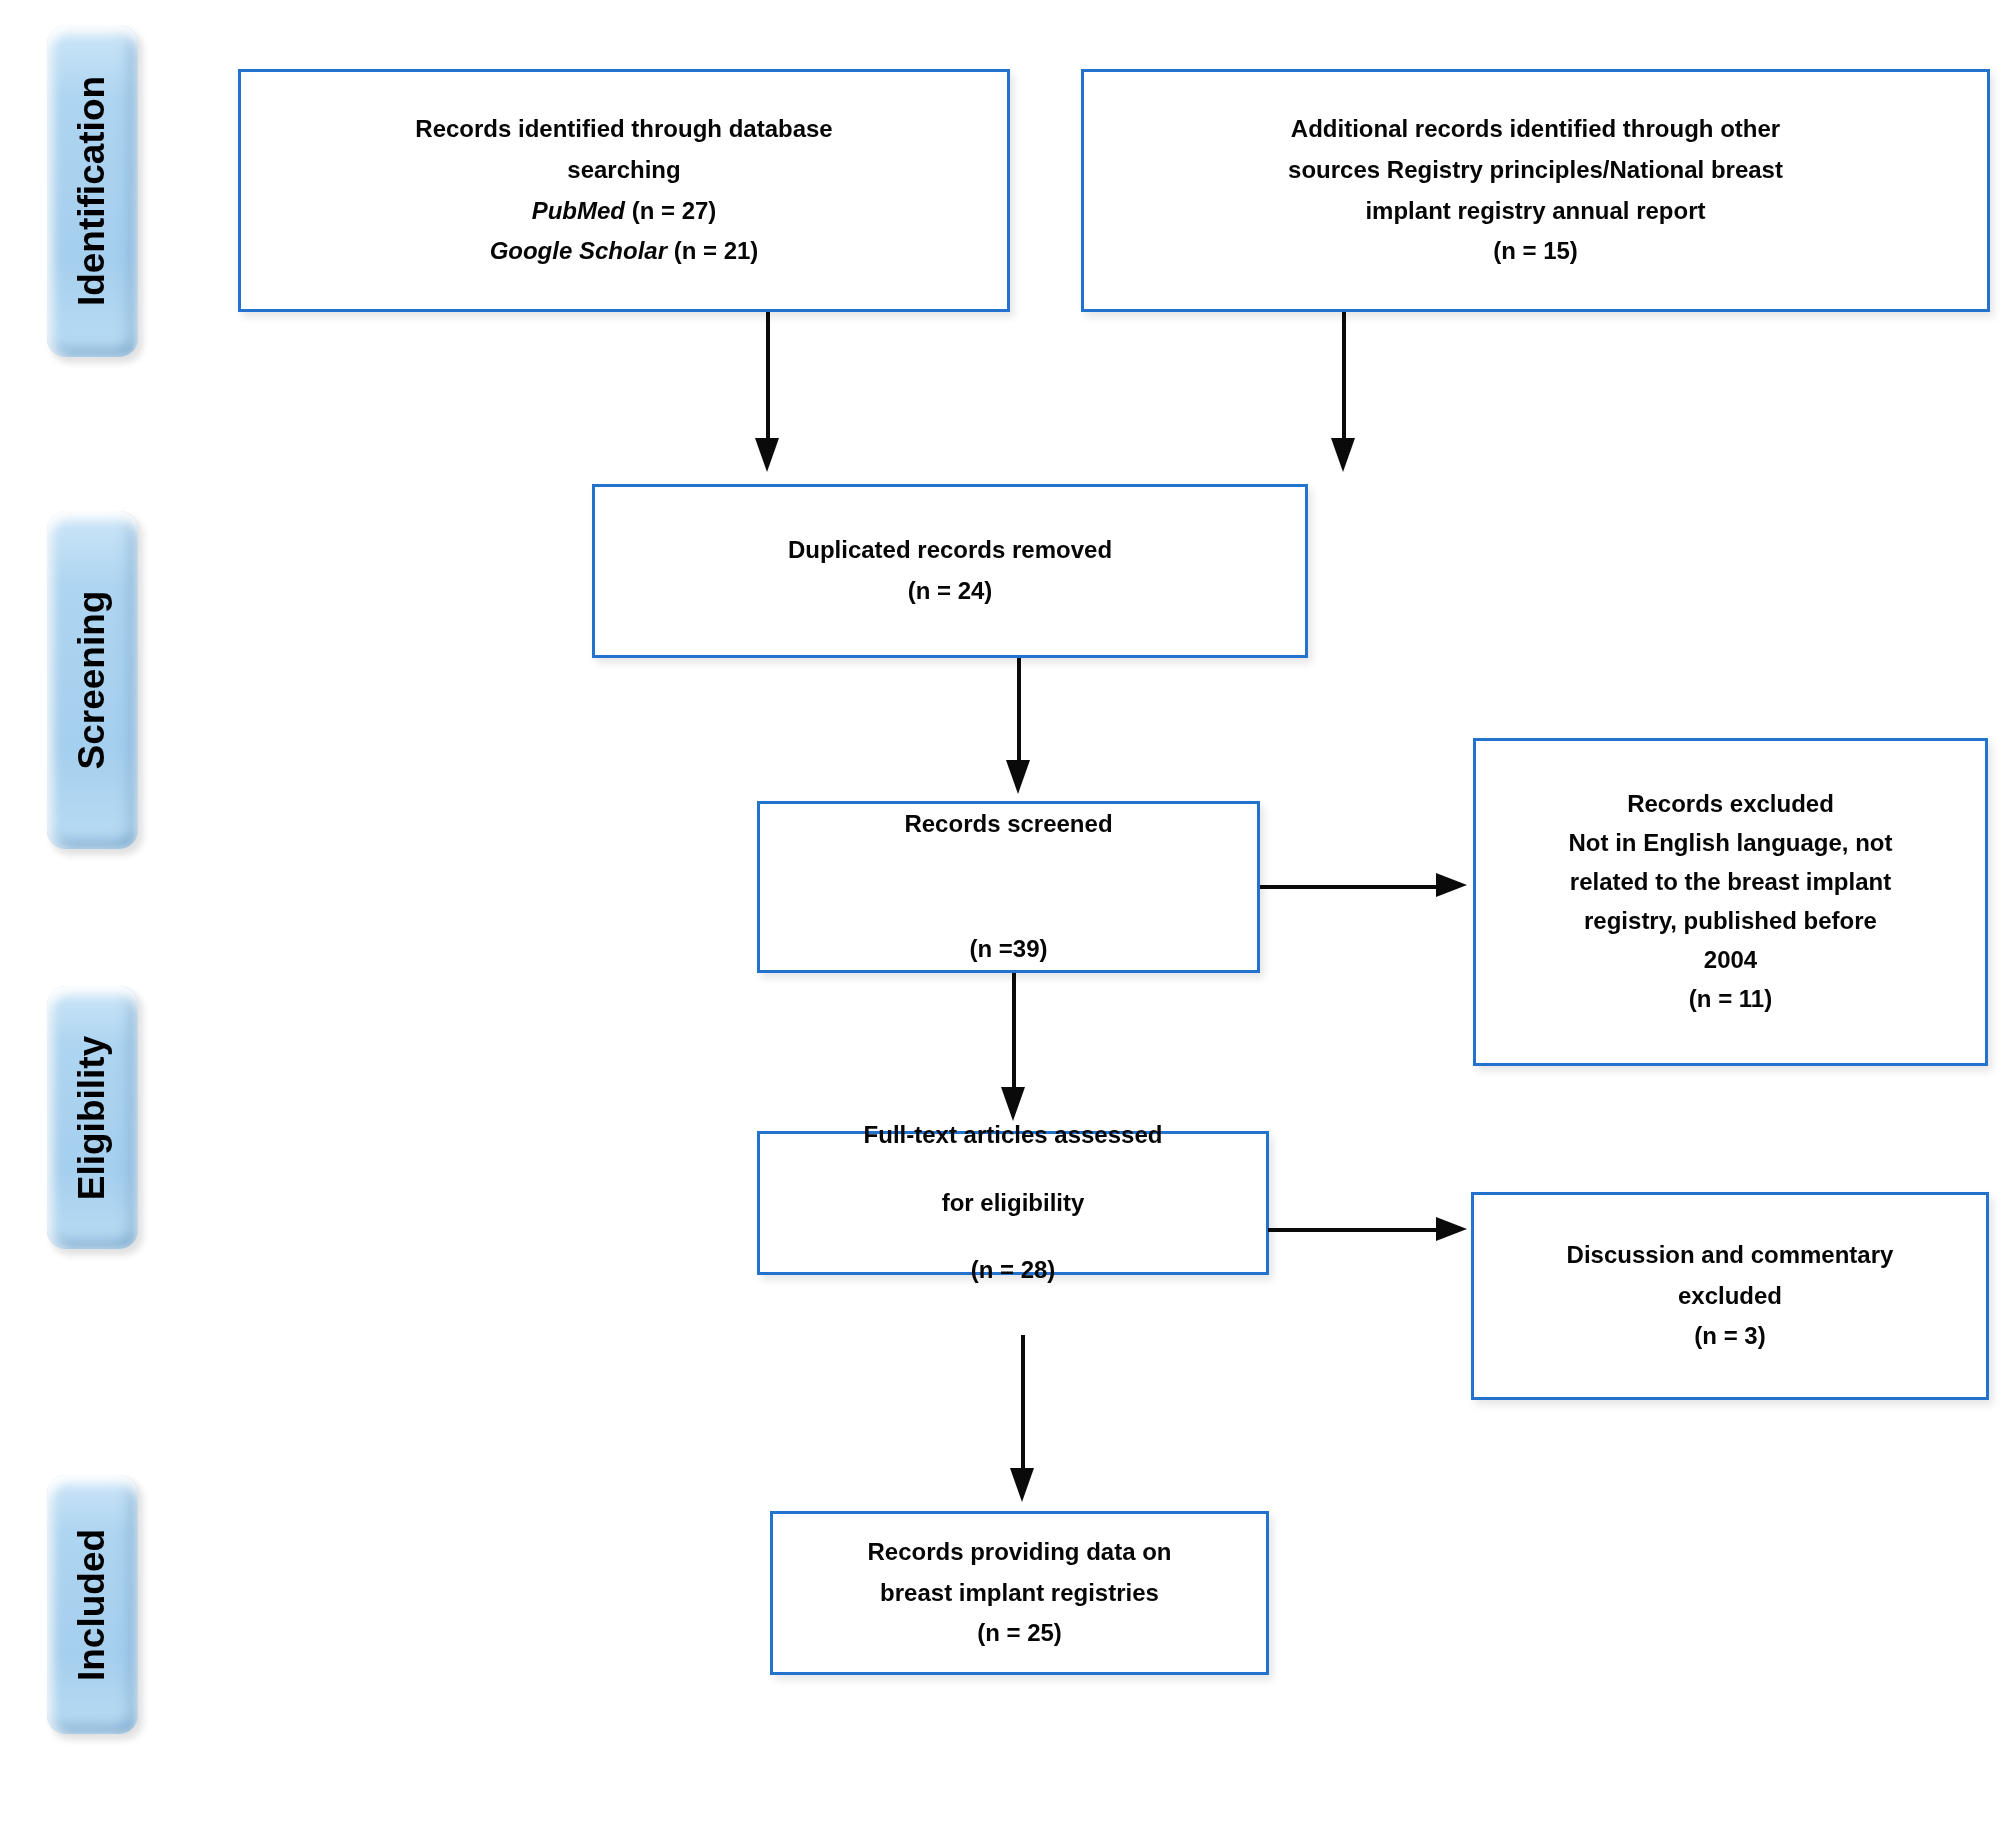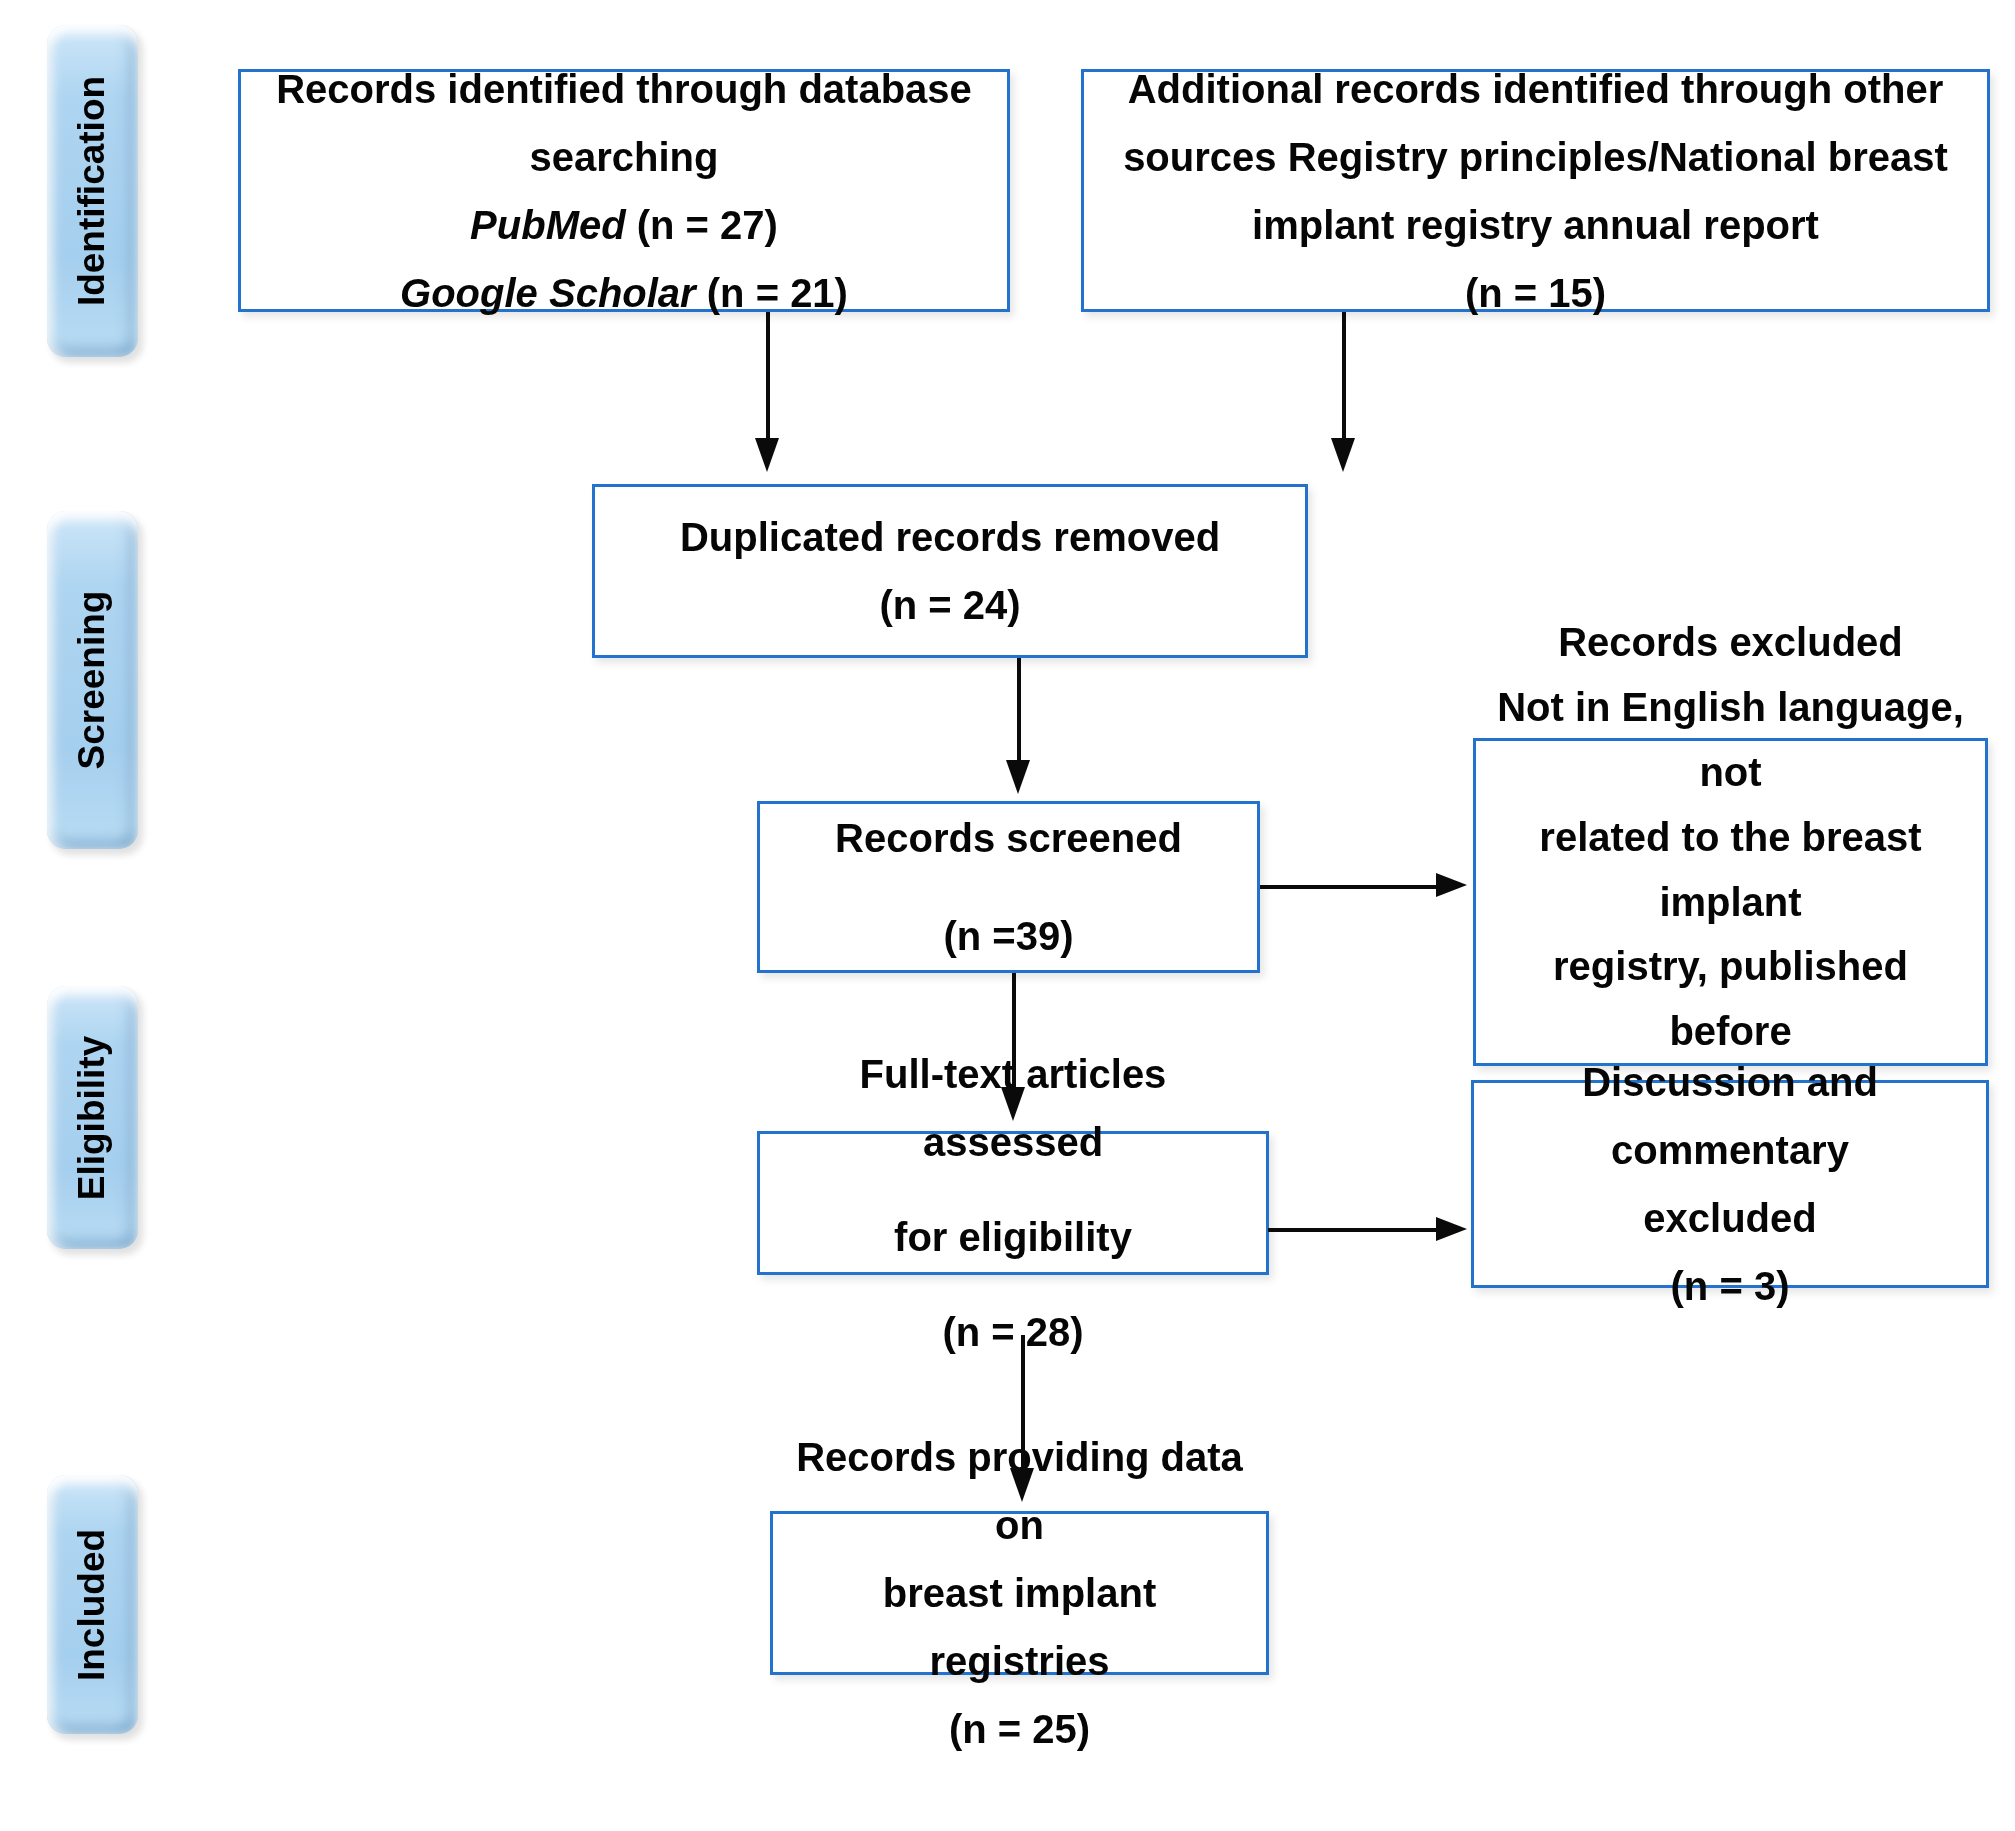--- a/index.html
+++ b/index.html
@@ -11,21 +11,21 @@
     color:#060606;
   }
   .box{
     position:absolute;
     border:3.9px solid #2272CE;
     background:#ffffff;
     box-sizing:border-box;
     display:flex;flex-direction:column;
     align-items:center;justify-content:center;
     text-align:center;
-    font-size:40px;font-weight:700;line-height:1.7;
+    font-size:24px;font-weight:700;line-height:1.7;
     padding:0 16px;
     box-shadow:3.9px 5px 7.8px rgba(0,0,0,0.10);
   }
   .box .line{width:100%;}
   .italic{font-style:italic;margin-top:39px;}
   .stage{
     position:absolute;
     border-radius:19px;
     background:linear-gradient(180deg,#cde6f8 0%,#aed5f1 22%,#a5cfee 70%,#b9dcf4 100%);
     box-shadow:
@@ -106,21 +106,21 @@
     <div class="line">2004</div>
     <div class="line">(n = 11)</div>
   </div>
 
   <div class="box" style="left:757px;top:1131px;width:512px;height:144px;gap:27px;">
     <div class="line">Full-text articles assessed</div>
     <div class="line">for eligibility</div>
     <div class="line">(n = 28)</div>
   </div>
 
-  <div class="box" style="left:1471px;top:1080px;width:518px;height:208px;">
+  <div class="box" style="left:1471px;top:1192px;width:518px;height:208px;">
     <div class="line">Discussion and commentary</div>
     <div class="line">excluded</div>
     <div class="line">(n = 3)</div>
   </div>
 
   <div class="box" style="left:770px;top:1511px;width:499px;height:164px;">
     <div class="line">Records providing data on</div>
     <div class="line">breast implant registries</div>
     <div class="line">(n = 25)</div>
   </div>

